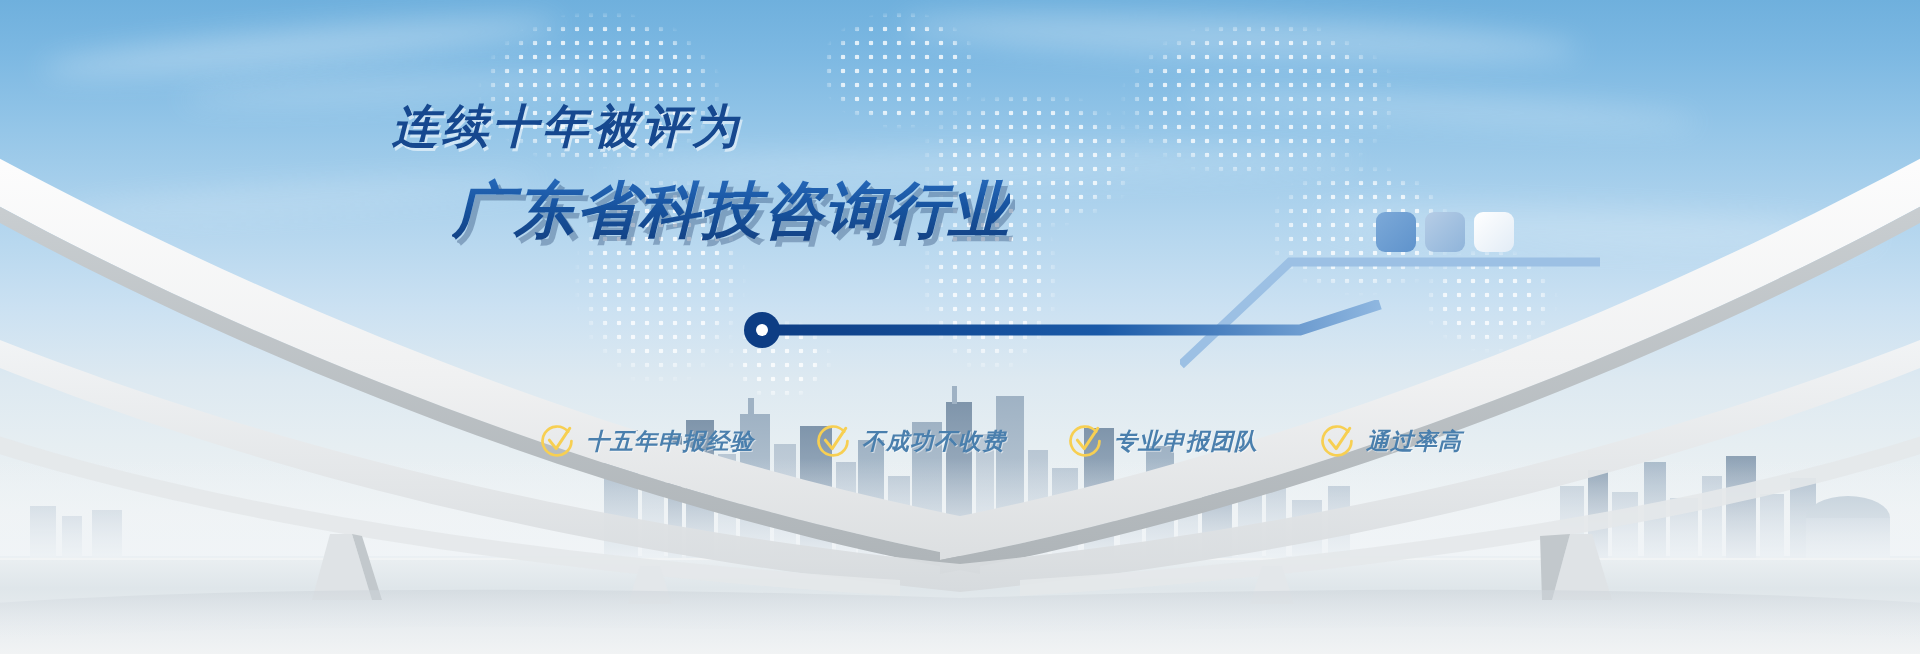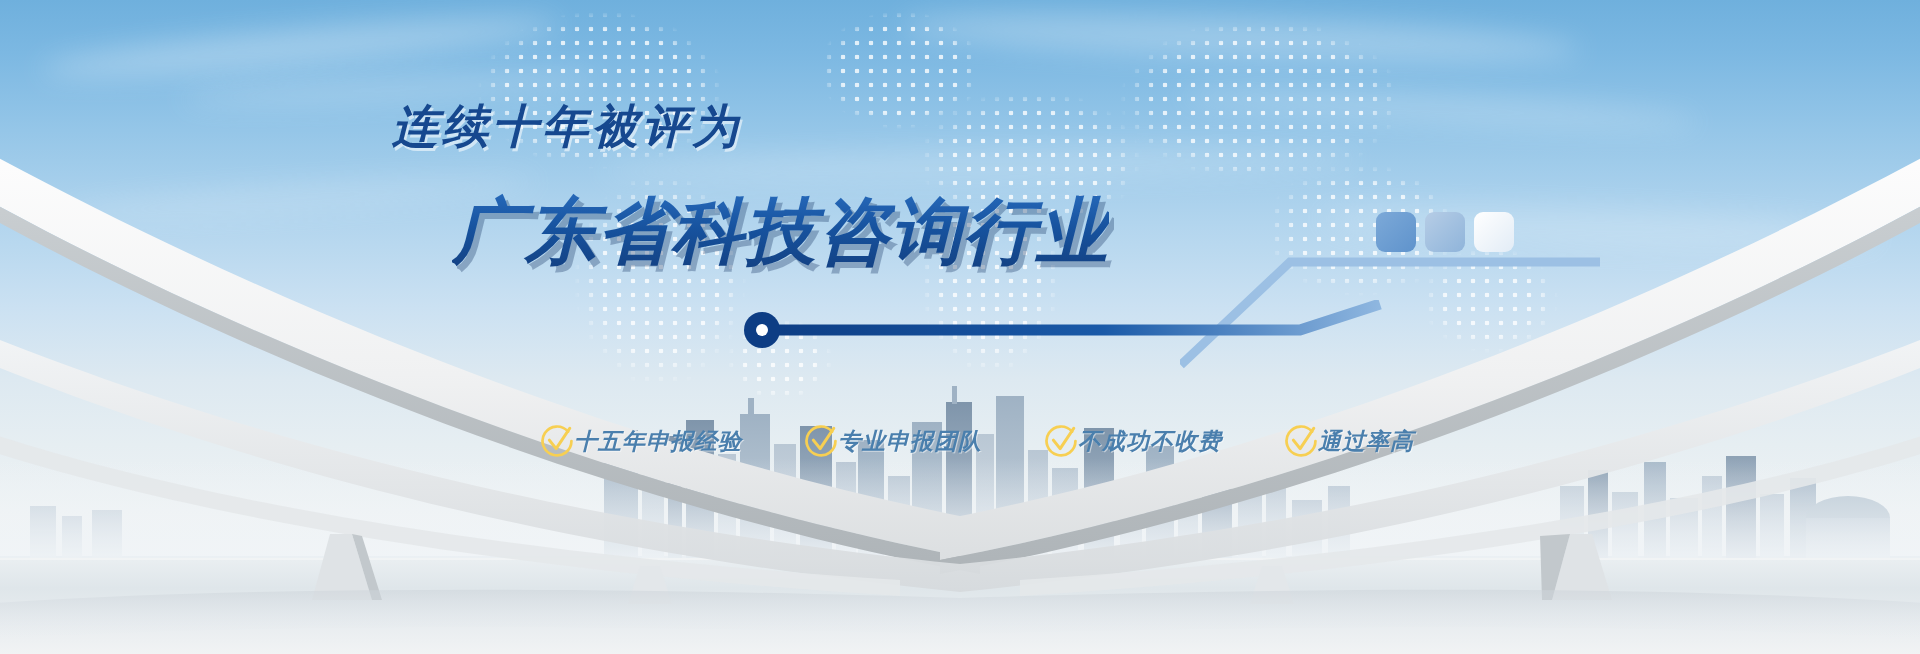--- a/index.html
+++ b/index.html
@@ -100,22 +100,22 @@
   .eyebrow {
     position:absolute; left:392px; top:96px;
     font-size:46px; font-weight:bold; font-style:italic;
     letter-spacing:4px;
     color:#16488f;
     text-shadow:2px 3px 0 rgba(255,255,255,0.55);
     white-space:nowrap;
   }
 
   .headline {
-    position:absolute; left:452px; top:184px;
-    font-size:72px; font-weight:bold; font-style:italic;
+    position:absolute; left:452px; top:170px;
+    font-size:61px; font-weight:bold; font-style:italic;
     letter-spacing:1px;
     white-space:nowrap;
     color:#17539f;
     background:linear-gradient(to bottom, #2a6ec0 0%, #17539f 45%, #123d7d 100%);
     -webkit-background-clip:text;
     background-clip:text;
     -webkit-text-fill-color:transparent;
     filter:drop-shadow(5px 6px 0 rgba(20,50,95,0.32));
   }
 
@@ -142,21 +142,21 @@
   .connector { position:absolute; left:740px; top:300px; }
 
   
   .diag { position:absolute; left:1180px; top:240px; }
 
   
   .features {
     position:absolute; left:540px; top:424px;
     display:flex; align-items:center; gap:62px;
   }
-  .feature { display:flex; align-items:center; }
+  .feature { display:flex; align-items:center; gap:12px; }
   .feature-label {
     font-size:23px; font-weight:bold; font-style:italic;
     color:#4a7fad; letter-spacing:1px; white-space:nowrap;
     text-shadow:1px 1px 0 rgba(255,255,255,0.5);
   }
   .check-icon { width:34px; height:34px; flex:0 0 34px; }
 </style>
 </head>
 <body>
 
@@ -332,29 +332,29 @@
           <path d="M11 19 L19 29 L35 5" fill="none" stroke="#f7cf52" stroke-width="3.6" stroke-linecap="round" stroke-linejoin="round"></path>
         </svg>
         <span class="feature-label">十五年申报经验</span>
       </div>
 
       <div class="feature">
         <svg class="check-icon" viewBox="0 0 40 40">
           <path d="M33 9 A17 17 0 1 0 37 20" fill="none" stroke="#f7cf52" stroke-width="3.2" stroke-linecap="round"></path>
           <path d="M11 19 L19 29 L35 5" fill="none" stroke="#f7cf52" stroke-width="3.6" stroke-linecap="round" stroke-linejoin="round"></path>
         </svg>
-        <span class="feature-label">专业申报团队</span>
+        <span class="feature-label">不成功不收费</span>
       </div>
 
       <div class="feature">
         <svg class="check-icon" viewBox="0 0 40 40">
           <path d="M33 9 A17 17 0 1 0 37 20" fill="none" stroke="#f7cf52" stroke-width="3.2" stroke-linecap="round"></path>
           <path d="M11 19 L19 29 L35 5" fill="none" stroke="#f7cf52" stroke-width="3.6" stroke-linecap="round" stroke-linejoin="round"></path>
         </svg>
-        <span class="feature-label">不成功不收费</span>
+        <span class="feature-label">专业申报团队</span>
       </div>
 
       <div class="feature">
         <svg class="check-icon" viewBox="0 0 40 40">
           <path d="M33 9 A17 17 0 1 0 37 20" fill="none" stroke="#f7cf52" stroke-width="3.2" stroke-linecap="round"></path>
           <path d="M11 19 L19 29 L35 5" fill="none" stroke="#f7cf52" stroke-width="3.6" stroke-linecap="round" stroke-linejoin="round"></path>
         </svg>
         <span class="feature-label">通过率高</span>
       </div>
 

